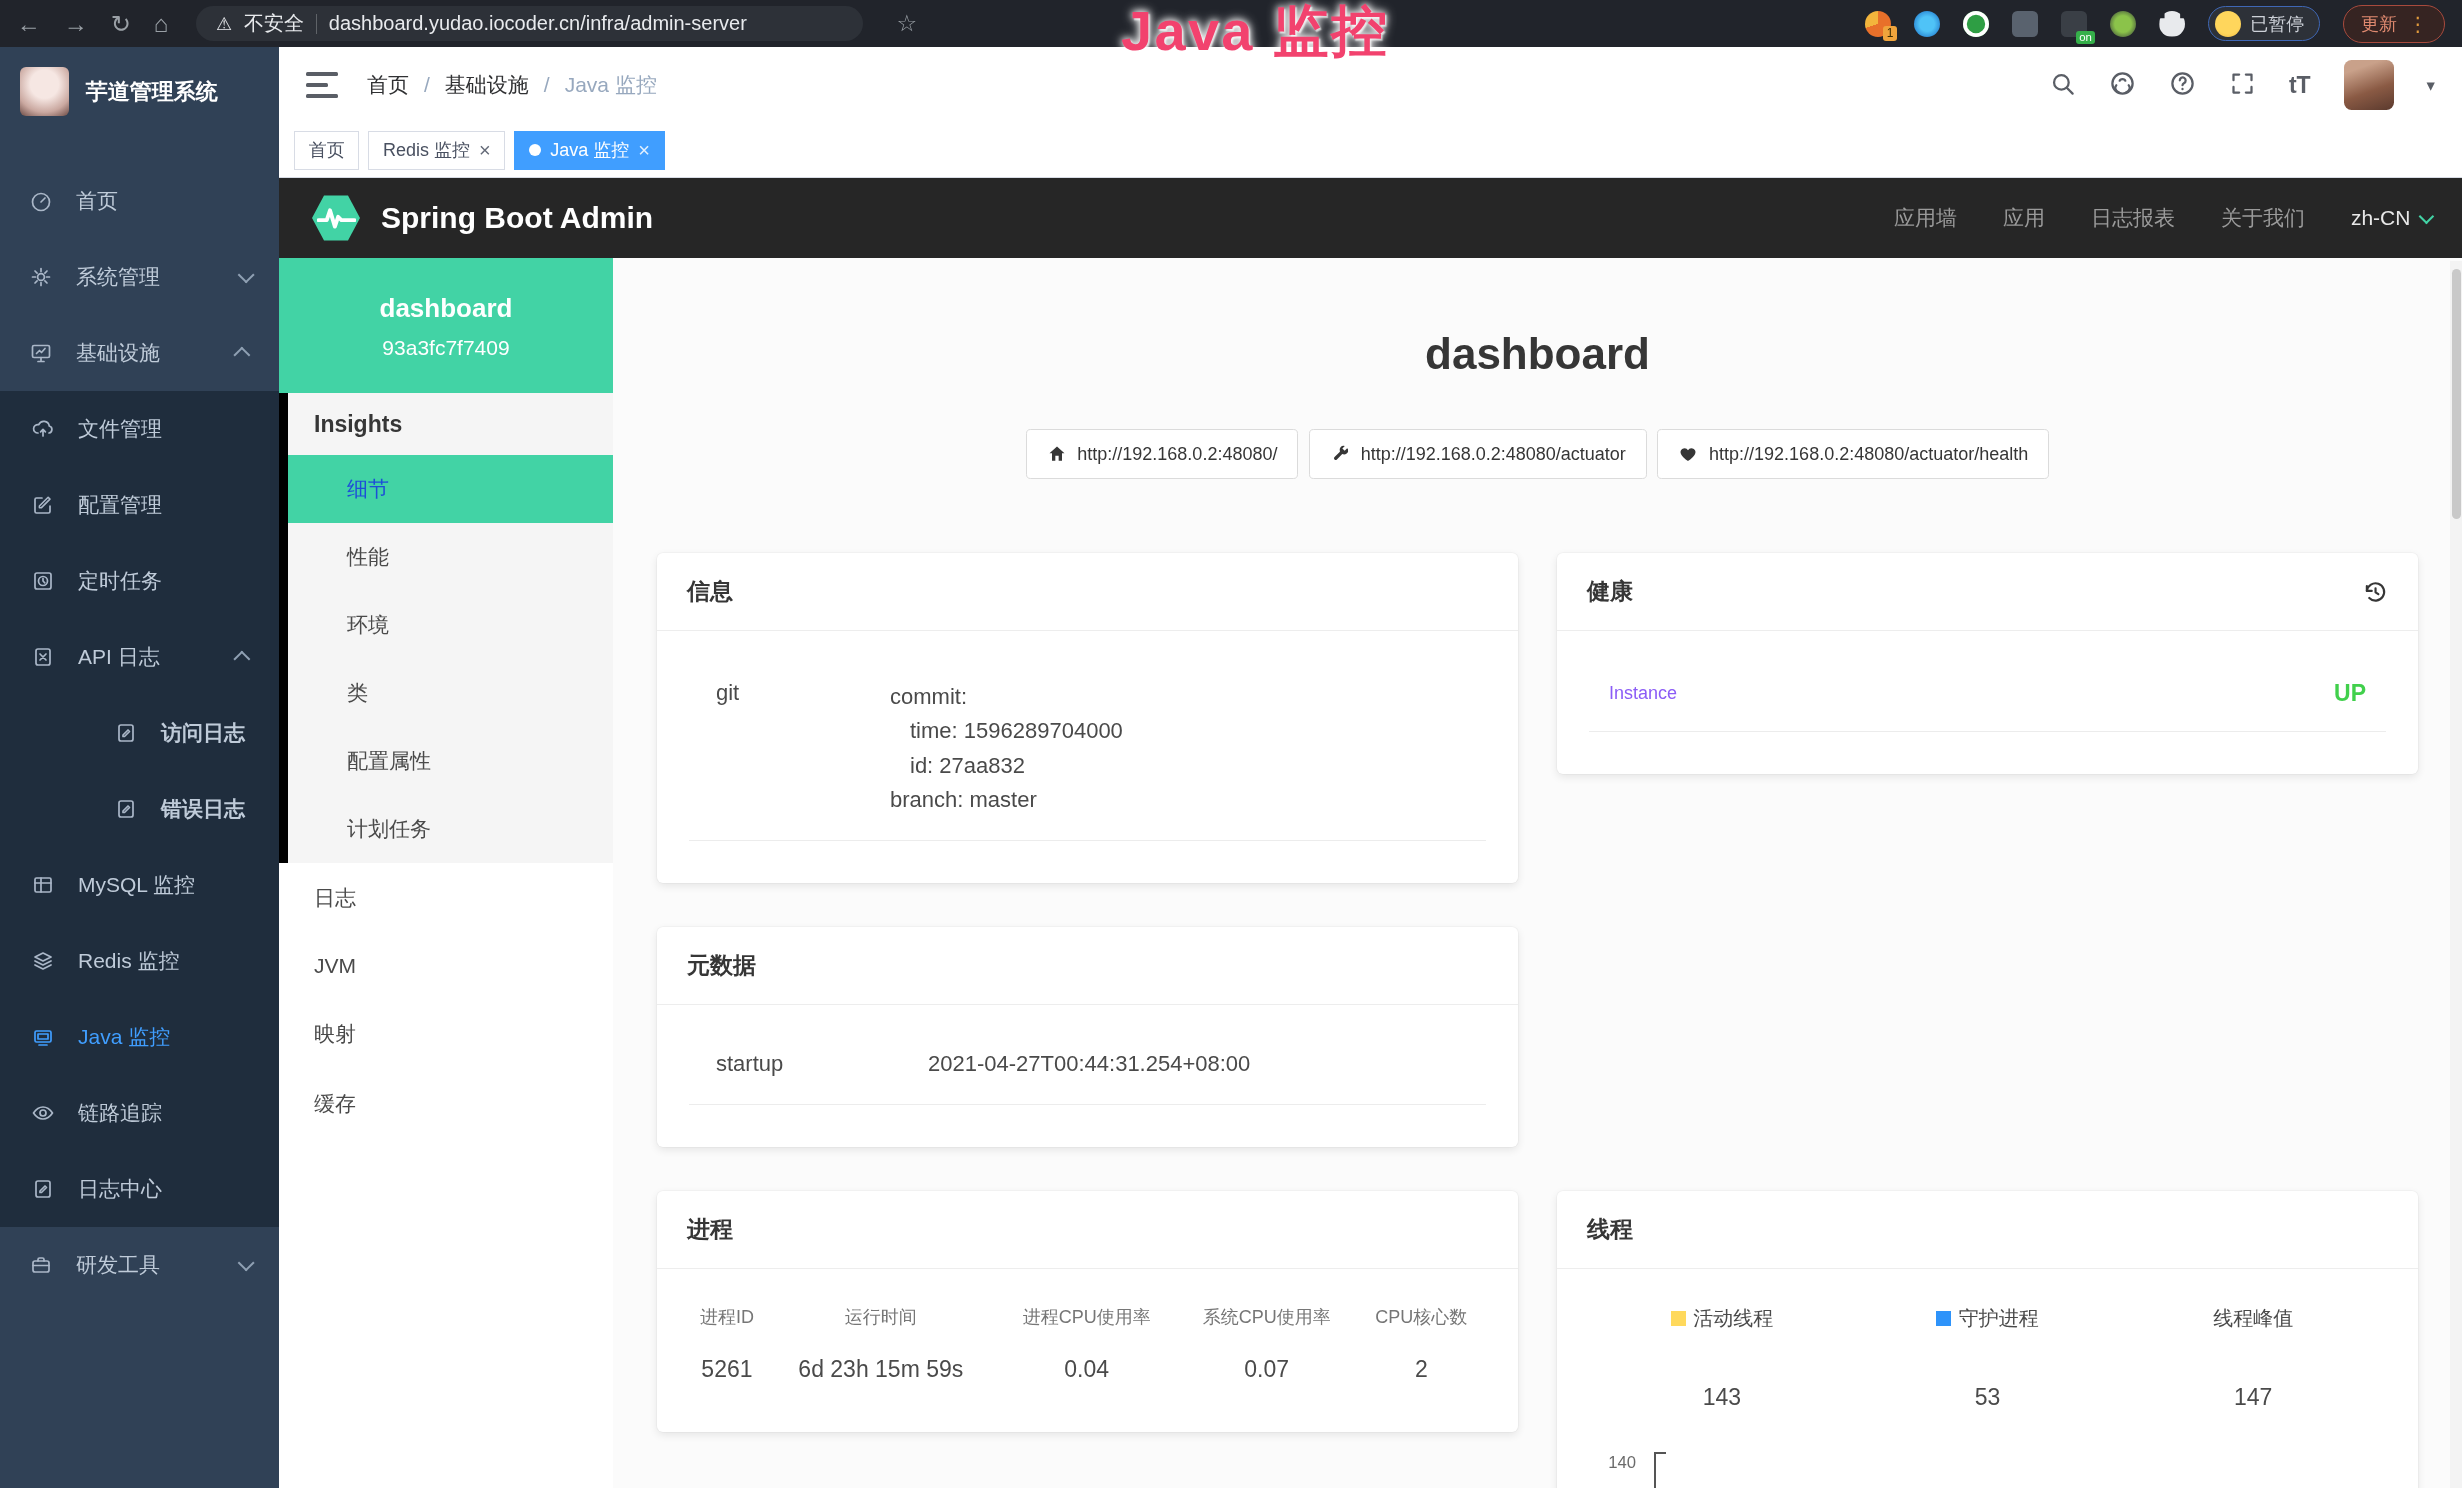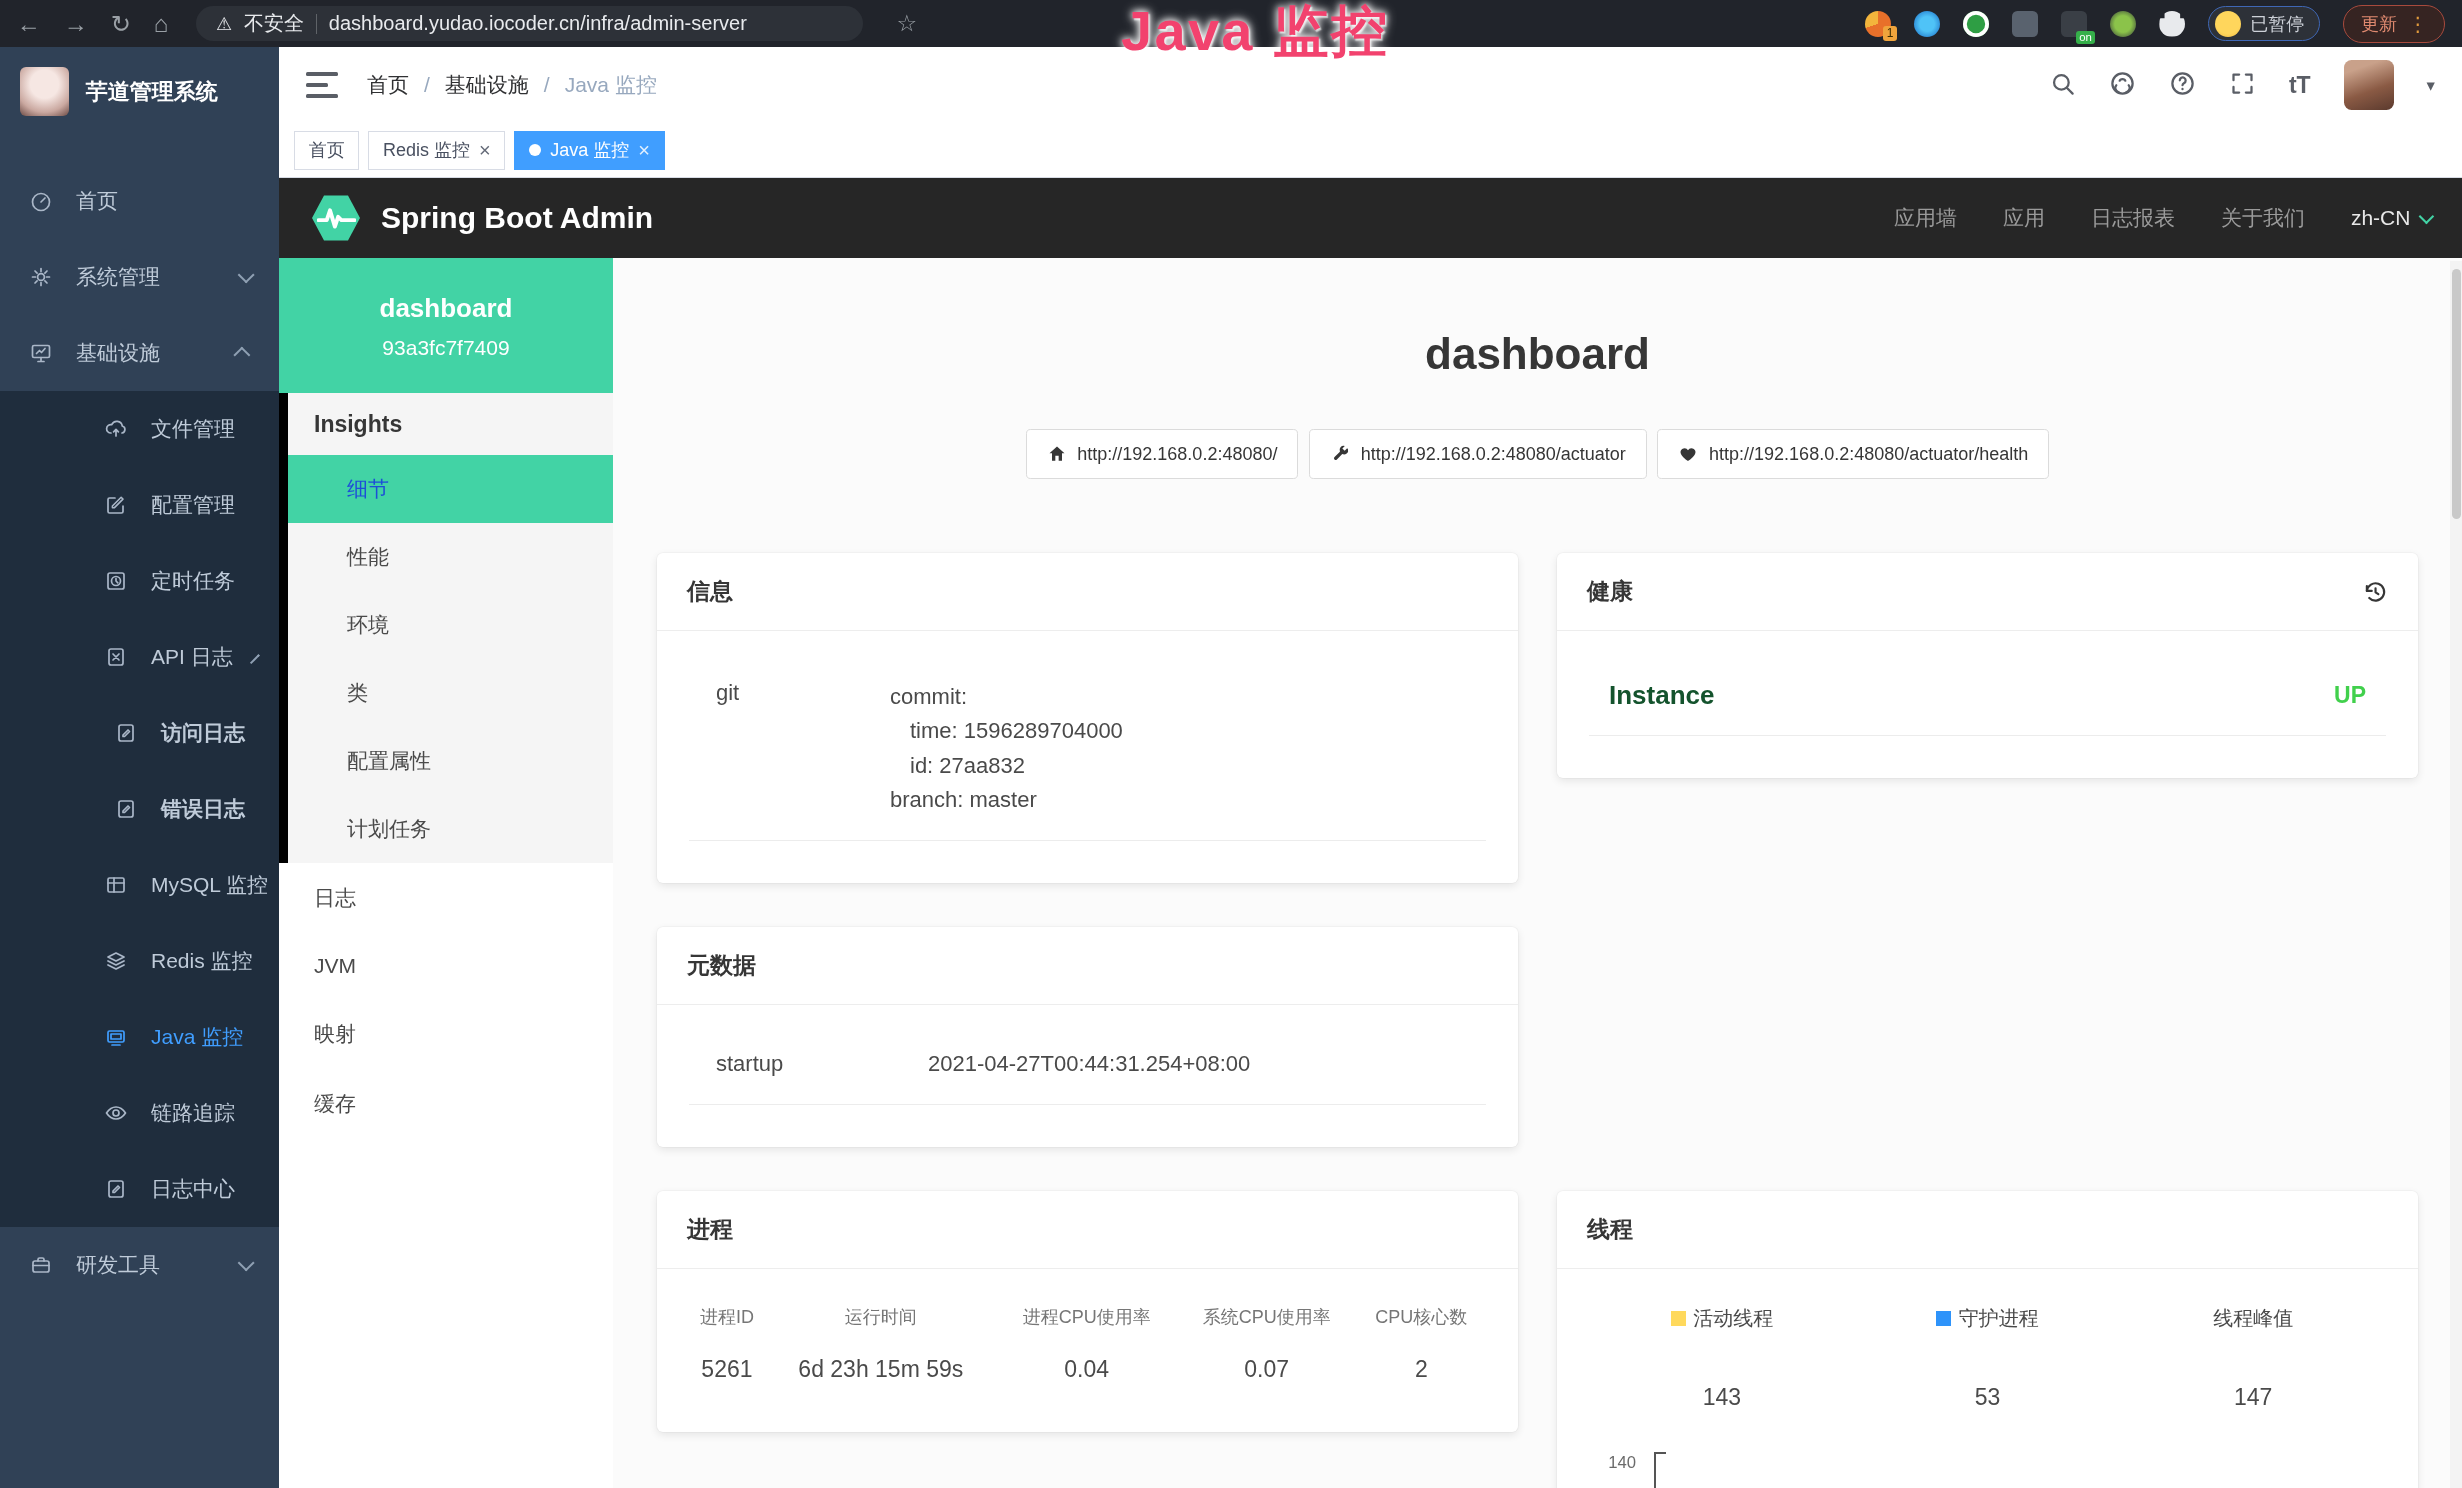--- a/index.html
+++ b/index.html
@@ -31,21 +31,21 @@
   
   .sidebar { width:279px; background:#304156; color:#bfcbd9; flex-shrink:0; font-size:21px; overflow:hidden; }
   .logo-row { height:89px; display:flex; align-items:center; gap:16.7px; padding:0 20px; }
   .logo-img { width:49px; height:49px; border-radius:6px; background:radial-gradient(circle at 50% 35%, #f6e7e3 35%, #caa8a0 70%, #6b4a44); flex-shrink:0; }
   .logo-title { color:#fff; font-size:22px; font-weight:bold; white-space:nowrap; }
   .menu { padding-top:27px; }
   .s-item { height:76px; display:flex; align-items:center; padding:0 29px; gap:23px; cursor:pointer; white-space:nowrap; }
   .s-item .s-ic { width:24px; height:24px; flex-shrink:0; display:inline-flex; }
   .s-item svg { width:24px; height:24px; stroke:#aab7c8; fill:none; stroke-width:1.7; stroke-linecap:round; stroke-linejoin:round; }
   .submenu { background:#1f2d3d; }
-  .submenu .s-item { padding-left:104px; }
+  .submenu .s-item { padding-left:31px; }
   .submenu .s-item.nested { padding-left:114px;font-weight:bold; }
   .s-item.active { color:#409eff; }
   .s-item.active svg { stroke:#409eff; }
   .chev { margin-left:auto; width:12px; height:12px; border-right:2.3px solid #8fa0b3; border-bottom:2.3px solid #8fa0b3; }
   .chev.down { transform:rotate(45deg) translateY(-3px); }
   .chev.up { transform:rotate(-135deg) translateY(-3px); }
 
   
   .right-col { flex:1; display:flex; flex-direction:column; min-width:0; }
 
@@ -107,21 +107,21 @@
   .card-head { padding:23px 30px; font-size:23px; font-weight:bold; color:#363636; border-bottom:1.5px solid #ededed; display:flex; align-items:center; justify-content:space-between; }
   .card-head svg { width:26px; height:26px; stroke:#363636; fill:none; stroke-width:2; stroke-linecap:round; stroke-linejoin:round; cursor:pointer; }
   .card-body { padding:49px 32px 42px; font-size:22px; color:#4a4a4a; }
 
   .kv-row { display:flex; padding:0 4.6px 23px 27px; border-bottom:1.5px solid #ececec; }
   .kv-label { width:174px; flex-shrink:0; }
   .kv-value { line-height:1.55; }
   .kv-value .indent { padding-left:20px; }
 
   .health-row { display:flex; justify-content:space-between; align-items:center; padding:0 20px 24px 20px; border-bottom:1.5px solid #ececec; }
-  .health-label { font-weight:bold; color:#14532d; font-size:26px; }
+  .health-label { font-weight:normal; color:#8b5cf6; font-size:18px; }
   .health-status { color:#41d04c; font-weight:bold; font-size:23px; }
 
   table.proc { width:100%; border-collapse:collapse; }
   table.proc th { font-size:18px; color:#767676; font-weight:normal; text-align:center; padding-bottom:27px; }
   table.proc td { font-size:23px; color:#4a4a4a; text-align:center; }
 
   .legend-grid { display:grid; grid-template-columns:1fr 1fr 1fr; text-align:center; }
   .legend-label { font-size:20px; color:#4a4a4a; display:inline-flex; align-items:center; gap:7.6px; }
   .sw { width:15px; height:15px; display:inline-block; }
   .sw.yellow { background:#ffd95c; }

